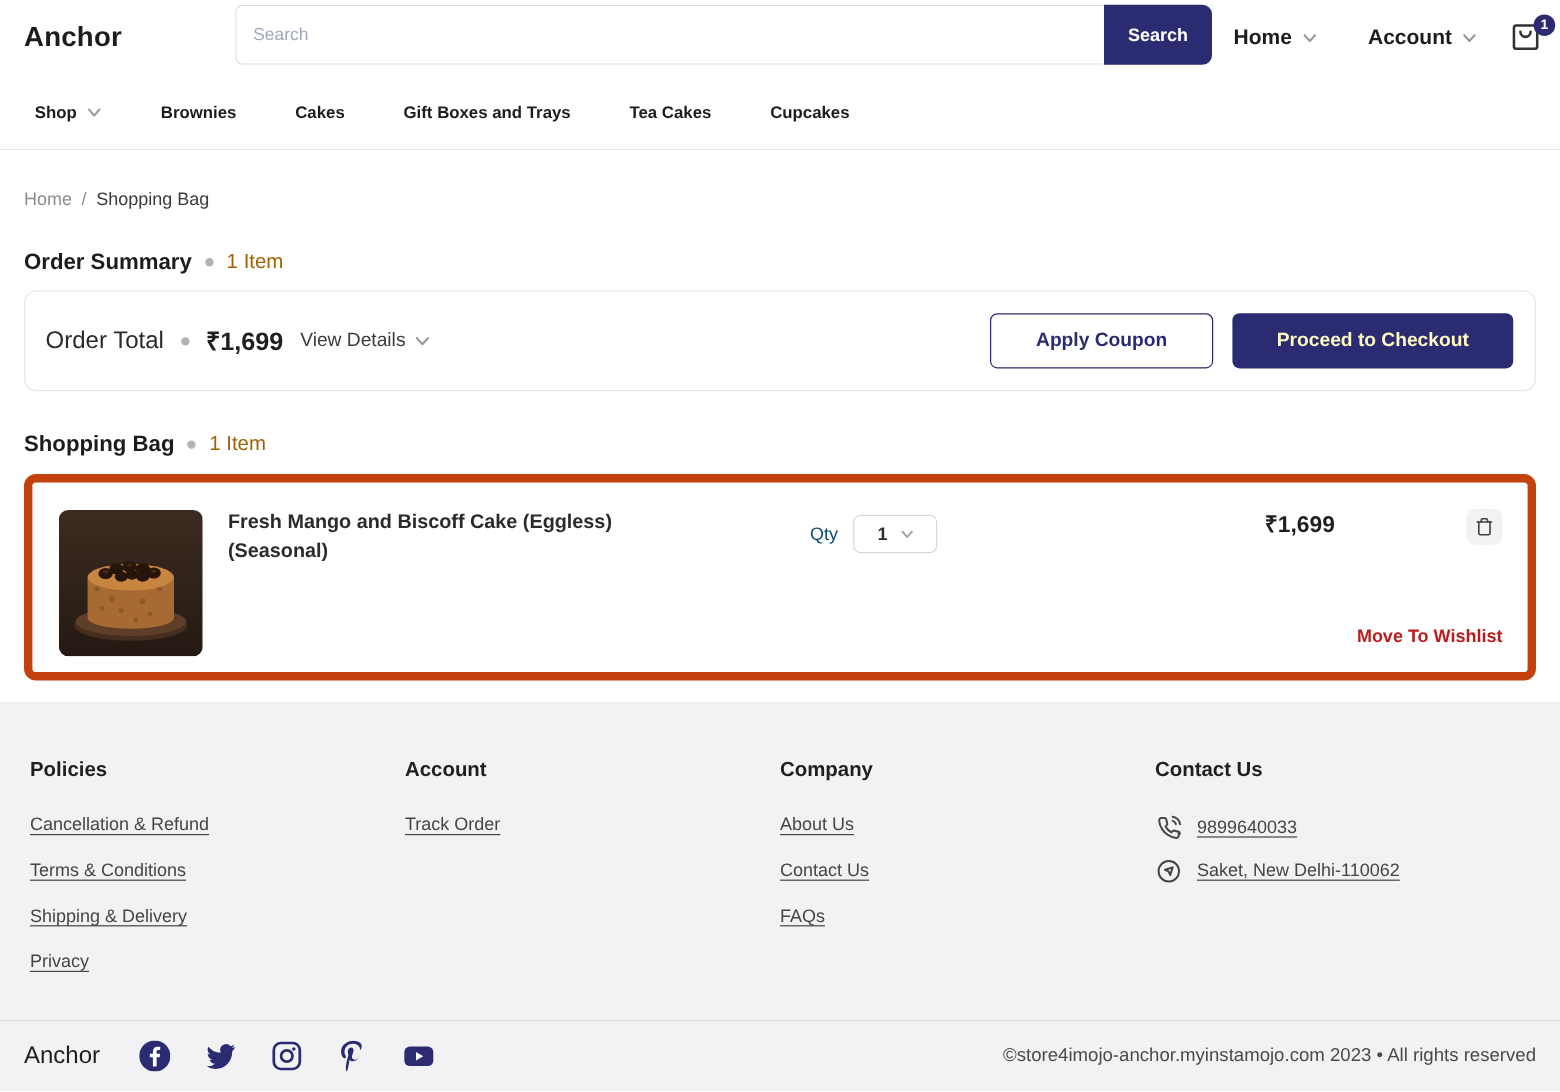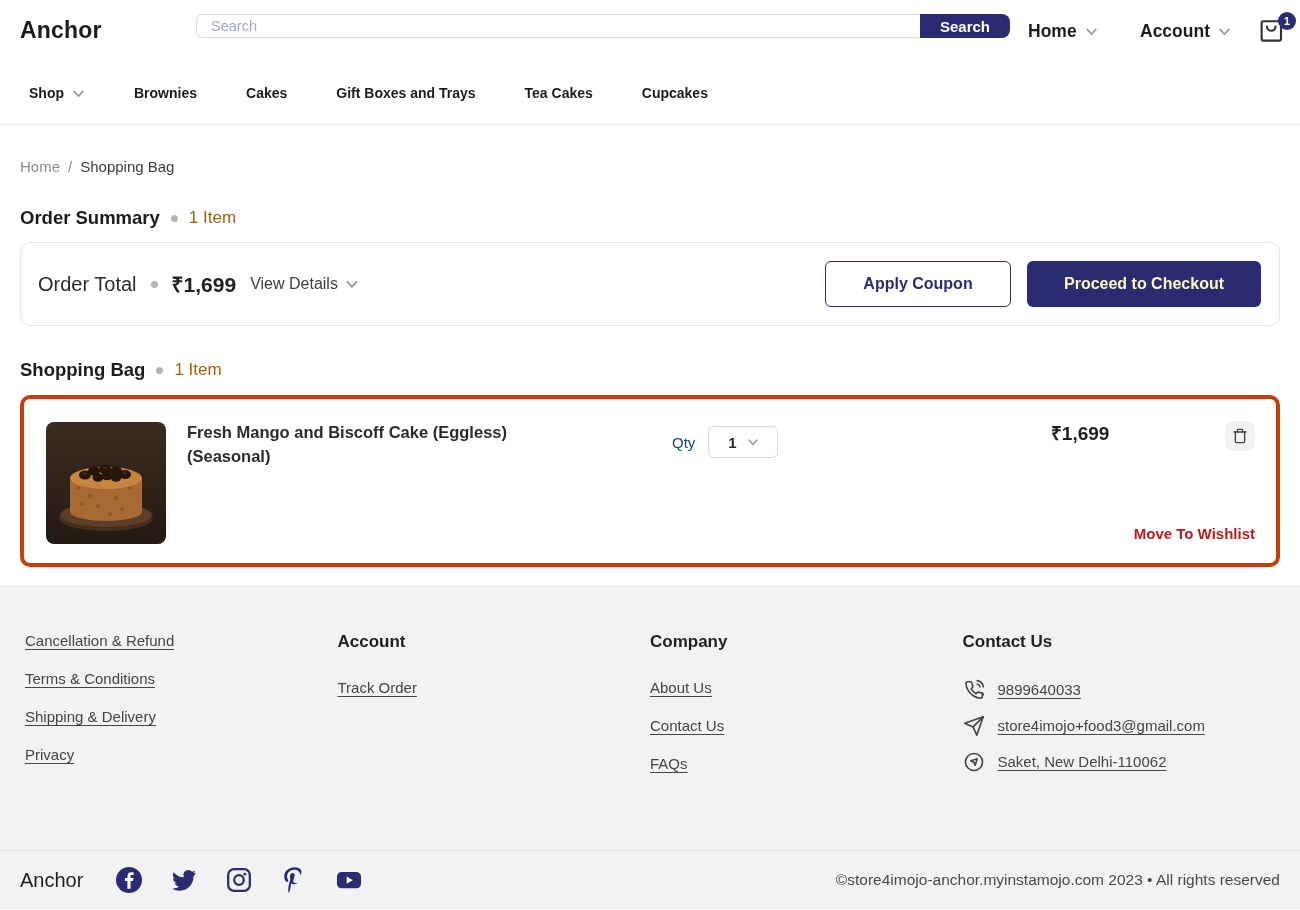--- a/index.html
+++ b/index.html
@@ -2,21 +2,21 @@
 <html><head>
 <meta charset="utf-8">
 <style>
   * { margin:0; padding:0; box-sizing:border-box; }
   body { font-family:"Liberation Sans", sans-serif; background:#fff; color:#2b2b2b; }
   .page { width:1300px; height:910px; overflow:hidden; background:#fff; }
 
   
   .header { position:relative; height:62px; background:#fff; }
   .logo { position:absolute; left:20px; top:17px; font-size:23px; font-weight:600; color:#1c1c1c; letter-spacing:.2px; }
-  .search-wrap { position:absolute; left:196px; top:14px; display:flex; width:814px; height:24px; }
+  .search-wrap { position:absolute; left:196px; top:4px; display:flex; width:814px; height:50px; }
   .search-input { flex:1; border:1px solid #d9dce8; border-right:none; border-radius:6px 0 0 6px; padding:0 14px; font-size:14.5px; color:#3a3a3a; outline:none; font-family:"Liberation Sans", sans-serif; }
   .search-input::placeholder { color:#a3a8bd; }
   .search-btn { width:90px; border:none; background:#2b2b72; color:#fff; font-size:15px; font-weight:600; border-radius:0 8px 8px 0; cursor:pointer; font-family:"Liberation Sans", sans-serif; }
   .hdr-menu { position:absolute; top:0; height:62px; display:flex; align-items:center; gap:8px; font-size:17.5px; font-weight:700; color:#1c1c1c; cursor:pointer; }
   .hdr-home { left:1028px; }
   .hdr-account { left:1140px; }
   .cart-wrap { position:absolute; left:1256px; top:14px; width:36px; height:34px; cursor:pointer; }
   .cart-badge { position:absolute; right:-4px; top:-2px; width:18px; height:18px; background:#2b2b72; border-radius:50%; color:#fff; font-size:11.5px; font-weight:700; display:flex; align-items:center; justify-content:center; }
 
   
@@ -40,21 +40,21 @@
   .order-card { margin:13px 20px 0; height:84px; border:1px solid #e7e7e7; border-radius:10px; display:flex; align-items:center; justify-content:space-between; padding:0 18px 0 17px; background:#fff; }
   .ot-left { display:flex; align-items:center; gap:14px; }
   .ot-label { font-size:20px; color:#2b2b2b; }
   .ot-amount { font-size:21px; font-weight:600; color:#1f1f1f; }
   .ot-view { display:flex; align-items:center; gap:7px; font-size:16px; color:#3c3c3c; cursor:pointer; }
   .ot-btns { display:flex; gap:16px; }
   .btn-outline { width:186px; height:46px; border:1px solid #2b2b72; border-radius:6px; background:#fff; color:#2b2b72; font-size:16px; font-weight:600; cursor:pointer; font-family:"Liberation Sans", sans-serif; }
   .btn-solid { width:234px; height:46px; border:none; border-radius:6px; background:#2b2b72; color:#fef9c3; font-size:16px; font-weight:600; cursor:pointer; font-family:"Liberation Sans", sans-serif; }
 
   
-  .item-card { margin:14px 20px 0; height:172px; border:4px solid #c2410c; border-radius:10px; position:relative; background:#fff; }
+  .item-card { margin:14px 20px 0; height:172px; border:7px solid #c2410c; border-radius:10px; position:relative; background:#fff; }
   .item-img { position:absolute; left:22px; top:23px; width:120px; height:122px; border-radius:8px; overflow:hidden; }
   .item-title { position:absolute; left:163px; top:21px; width:330px; font-size:16.5px; line-height:24px; font-weight:700; color:#2b2b2b; }
   .qty-group { position:absolute; left:648px; top:27px; display:flex; align-items:center; gap:13px; }
   .qty-label { font-size:15px; color:#0c4a6e; }
   .qty-select { width:70px; height:32px; border:1px solid #d9d9d9; border-radius:6px; display:flex; align-items:center; justify-content:center; gap:10px; font-size:15px; font-weight:600; color:#2b2b2b; cursor:pointer; background:#fff; }
   .item-price { position:absolute; left:1027px; top:21px; font-size:19px; font-weight:600; color:#1f1f1f; }
   .trash-btn { position:absolute; right:21px; top:22px; width:30px; height:30px; background:#f2f2f4; border:none; border-radius:8px; display:flex; align-items:center; justify-content:center; cursor:pointer; }
   .wishlist-link { position:absolute; right:21px; bottom:21px; font-size:15px; font-weight:700; color:#b91c1c; cursor:pointer; }
 
   
@@ -222,20 +222,21 @@
           <polyline points="3 6 5 6 21 6"></polyline>
           <path d="M19 6v14a2 2 0 0 1-2 2H7a2 2 0 0 1-2-2V6m3 0V4a2 2 0 0 1 2-2h4a2 2 0 0 1 2 2v2"></path>
         </svg>
     </button>
     <div class="wishlist-link">Move To Wishlist</div>
   </div>
 
   <div class="footer">
     <div class="footer-cols">
       <div class="fcol">
+        <h3>Policies</h3>
         <a class="flink">Cancellation &amp; Refund</a>
         <a class="flink">Terms &amp; Conditions</a>
         <a class="flink">Shipping &amp; Delivery</a>
         <a class="flink">Privacy</a>
       </div>
       <div class="fcol">
         <h3>Account</h3>
         <a class="flink">Track Order</a>
       </div>
       <div class="fcol">
@@ -249,27 +250,20 @@
         <div class="contact-row">
           <svg width="22" height="22" viewBox="0 0 24 24" fill="none" stroke="#454545" stroke-width="1.8" stroke-linecap="round" stroke-linejoin="round">
               <path d="M15.5 5.5a4.5 4.5 0 0 1 3 3"></path>
               <path d="M15.5 1.8a8.2 8.2 0 0 1 6.7 6.7"></path>
               <path d="M21 16.4v2.6a2 2 0 0 1-2.2 2 17.4 17.4 0 0 1-7.6-2.7 17.2 17.2 0 0 1-5.3-5.3A17.4 17.4 0 0 1 3.2 5.2 2 2 0 0 1 5.2 3h2.6a2 2 0 0 1 2 1.7c.13.95.36 1.88.7 2.77a2 2 0 0 1-.45 2.11L9 10.7a14.2 14.2 0 0 0 5.3 5.3l1.12-1.05a2 2 0 0 1 2.11-.45c.89.34 1.82.57 2.77.7a2 2 0 0 1 1.7 2.2z"></path>
             </svg>
           <a class="flink">9899640033</a>
         </div>
         <div class="contact-row">
           <svg width="22" height="22" viewBox="0 0 24 24" fill="none" stroke="#454545" stroke-width="1.8" stroke-linecap="round" stroke-linejoin="round">
-              <line x1="22" y1="2" x2="11" y2="13"></line>
-              <polygon points="22 2 15 22 11 13 2 9 22 2"></polygon>
-            </svg>
-          <a class="flink">store4imojo+food3@gmail.com</a>
-        </div>
-        <div class="contact-row">
-          <svg width="22" height="22" viewBox="0 0 24 24" fill="none" stroke="#454545" stroke-width="1.8" stroke-linecap="round" stroke-linejoin="round">
               <circle cx="12" cy="12" r="9.3"></circle>
               <path d="M15.5 8.5 l-2.2 7 -1.5-3.3 -3.3-1.5 z"></path>
             </svg>
           <a class="flink">Saket, New Delhi-110062</a>
         </div>
       </div>
     </div>
 
     <div class="footer-bottom">
       <span class="fb-logo">Anchor</span>

